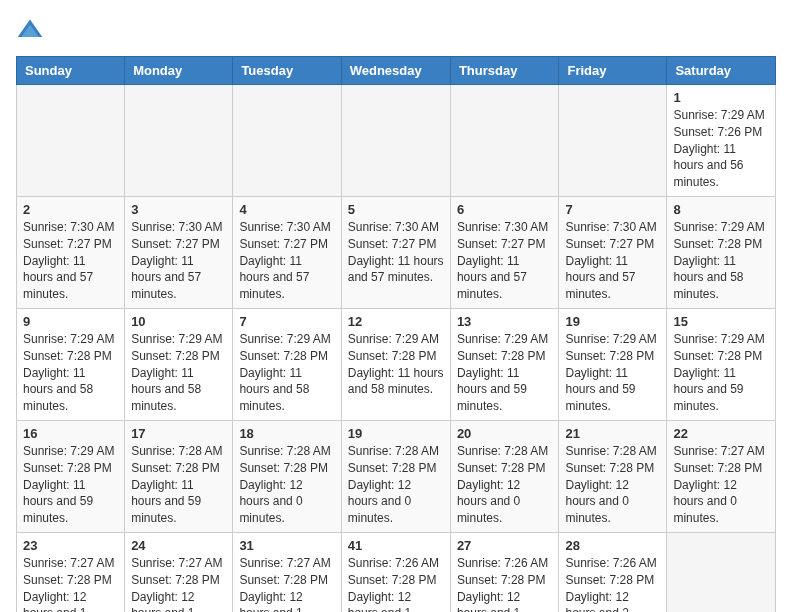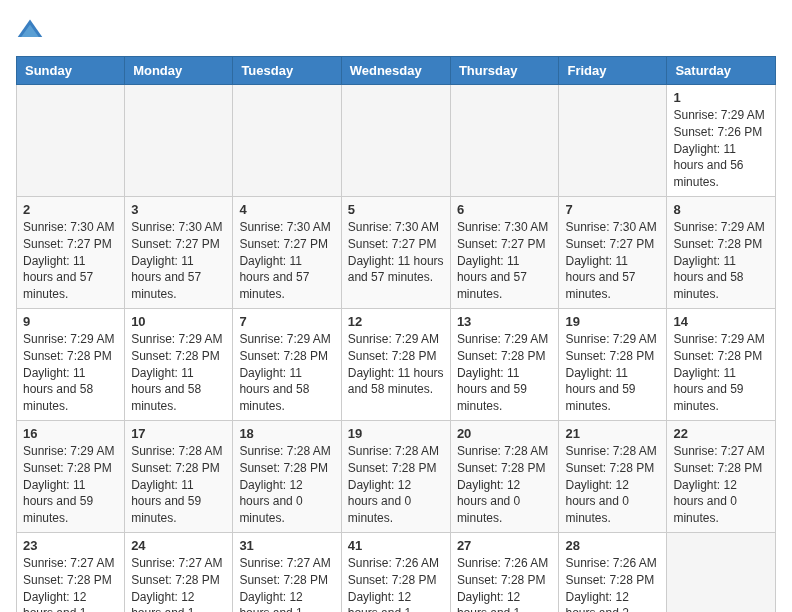--- a/index.html
+++ b/index.html
@@ -187,21 +187,21 @@
         </td>
         <td>
           <span class="day-number">13</span>
           <div class="day-info">Sunrise: 7:29 AM<br>Sunset: 7:28 PM<br>Daylight: 11 hours and 59 minutes.</div>
         </td>
         <td>
           <span class="day-number">19</span>
           <div class="day-info">Sunrise: 7:29 AM<br>Sunset: 7:28 PM<br>Daylight: 11 hours and 59 minutes.</div>
         </td>
         <td>
-          <span class="day-number">14</span>
+          <span class="day-number">15</span>
           <div class="day-info">Sunrise: 7:29 AM<br>Sunset: 7:28 PM<br>Daylight: 11 hours and 59 minutes.</div>
         </td>
       </tr>
       <tr>
         <td>
           <span class="day-number">16</span>
           <div class="day-info">Sunrise: 7:29 AM<br>Sunset: 7:28 PM<br>Daylight: 11 hours and 59 minutes.</div>
         </td>
         <td>
           <span class="day-number">17</span>

